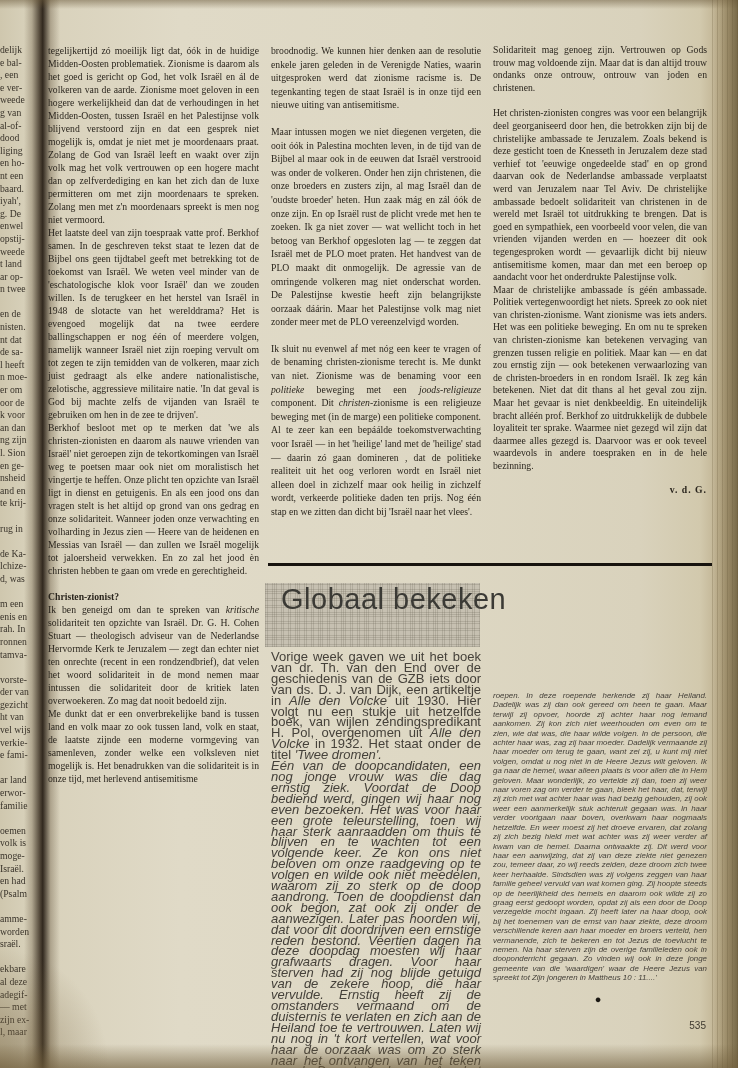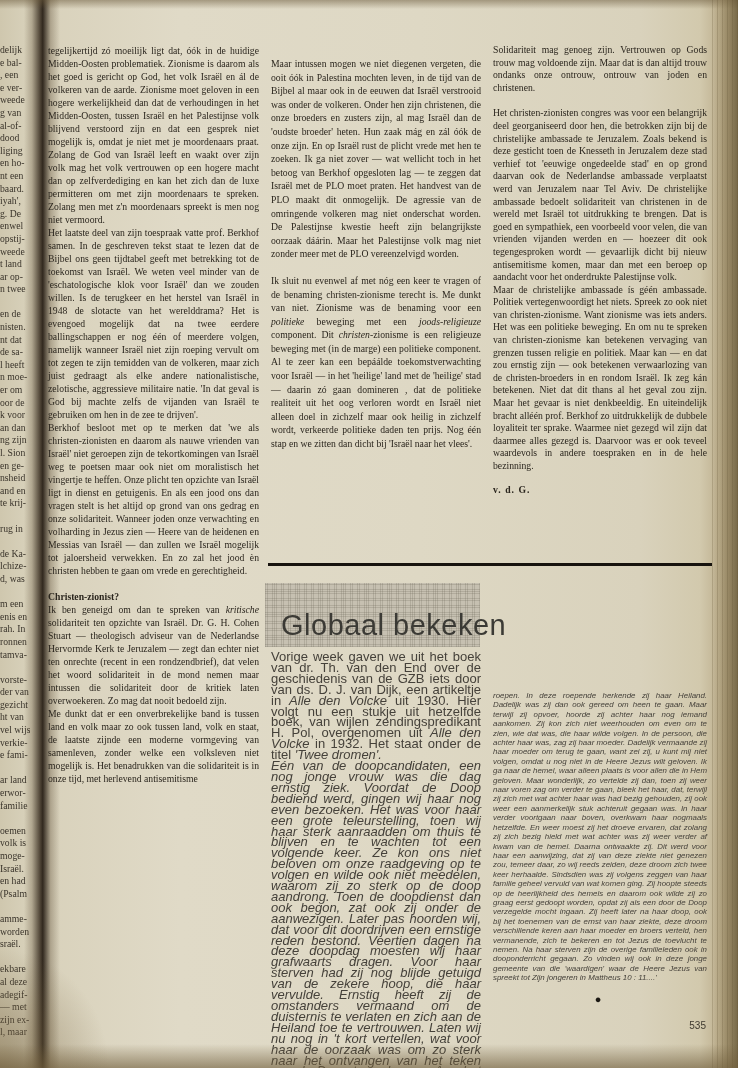--- a/index.html
+++ b/index.html
@@ -46,34 +46,34 @@
   .serifcol {
     position:absolute; text-align:justify; color:var(--ink, #2b261e);
     font-size:9.7px; hyphens:auto;
   }
   .serifcol p { margin:0; }
   #col1 { left:48px;  top:44px; width:211px; line-height:13px; }
   #col2 { left:271px; top:44px; width:210px; line-height:13.6px; }
   #col3 { left:493px; top:44px; width:214px; line-height:12.6px; }
   p.gap { margin-top:13px; }
   p.subhead { font-weight:bold; }
-  p.sig { font-weight:bold; letter-spacing:1px; margin-top:11px; }
+  p.sig { text-align:right; font-weight:bold; letter-spacing:1px; margin-top:11px; }
 
   
   .rule { position:absolute; left:268px; top:563px; width:444px; height:3px;
     background:var(--rule, #17130e); }
 
   
   .gb-box {
     position:absolute; left:265px; top:583px; width:215px; height:64px;
     background-color:var(--halftone, #c6c0b1);
     background-image:
       repeating-linear-gradient(0deg,  rgba(92,87,72,0.20) 0 0.7px, rgba(0,0,0,0) 0.7px 2.3px),
       repeating-linear-gradient(90deg, rgba(92,87,72,0.20) 0 0.7px, rgba(0,0,0,0) 0.7px 2.3px);
-    display:flex; align-items:flex-end;
+    display:flex; 
   }
   .gb-title {
     font-family:"Liberation Sans", sans-serif; font-size:29px; font-weight:400;
     color:#3b3a35; padding:0 0 5px 16px; letter-spacing:0.5px; white-space:nowrap;
   }
 
   
   .sanscol {
     position:absolute; text-align:justify; color:var(--sans_ink, #45413a);
     font-family:"Liberation Sans", sans-serif; hyphens:auto;
@@ -179,20 +179,21 @@
 
   <div class="serifcol" id="col1">
       <p><span>tegelijkertijd zó moeilijk ligt dat, óók in de huidige Midden-Oosten problematiek. Zionisme is daarom als het goed is gericht op God, het volk Israël en ál de volkeren van de aarde. Zionisme moet geloven in een hogere werkelijkheid dan dat de verhoudingen in het Midden-Oosten, tussen Israël en het Palestijnse volk blijvend verstoord zijn en dat een gesprek niet mogelijk is, omdat je niet met je moordenaars praat. Zolang de God van Israël leeft en waakt over zijn volk mag het volk vertrouwen op een hogere macht dan op zelfverdediging en kan het zich dan de luxe permitteren om met zijn moordenaars te spreken. Zolang men met z'n moordenaars spreekt is men nog niet vermoord.</span></p>
       <p><span>Het laatste deel van zijn toespraak vatte prof. Berkhof samen. In de geschreven tekst staat te lezen dat de Bijbel ons geen tijdtabel geeft met betrekking tot de toekomst van Israël. We weten veel minder van de 'eschatologische klok voor Israël' dan we zouden willen. Is de terugkeer en het herstel van Israël in 1948 de slotacte van het werelddrama? Het is evengoed mogelijk dat na twee eerdere ballingschappen er nog één of meerdere volgen, namelijk wanneer Israël niet zijn roeping vervult om tot zegen te zijn temidden van de volkeren, maar zich juist gedraagt als elke andere nationalistische, zelotische, aggressieve militaire natie. 'In dat geval is God bij machte zelfs de vijanden van Israël te gebruiken om hen in de zee te drijven'.</span></p>
       <p><span>Berkhof besloot met op te merken dat 'we als christen-zionisten en daarom als nauwe vrienden van Israël' niet geroepen zijn de tekortkomingen van Israël weg te poetsen maar ook niet om moralistisch het vingertje te heffen. Onze plicht ten opzichte van Israël ligt in dienst en getuigenis. En als een jood ons dan vragen stelt is het altijd op grond van ons gedrag en onze solidariteit. Wanneer joden onze verwachting en volharding in Jezus zien — Heere van de heidenen en Messias van Israël — dan zullen we Israël mogelijk tot jaloersheid verwekken. En zo zal het jood èn christen hebben te gaan om vrede en gerechtigheid.</span></p>
       <p class="subhead gap"><span>Christen-zionist?</span></p>
       <p><span>Ik ben geneigd om dan te spreken van </span><i>kritische</i><span> solidariteit ten opzichte van Israël. Dr. G. H. Cohen Stuart — theologisch adviseur van de Nederlandse Hervormde Kerk te Jeruzalem — zegt dan echter niet ten onrechte (recent in een rondzendbrief), dat velen het woord solidariteit in de mond nemen maar intussen die solidariteit door de kritiek laten overwoekeren. Zo mag dat nooit bedoeld zijn.</span></p>
       <p><span>Me dunkt dat er een onverbrekelijke band is tussen land en volk maar zo ook tussen land, volk en staat, de laatste zijnde een moderne vormgeving van samenleven, zonder welke een volksleven niet mogelijk is. Het benadrukken van die solidariteit is in onze tijd, met herlevend antisemitisme</span></p>
     </div>
   <div class="serifcol" id="col2">
+      <p><span>broodnodig. We kunnen hier denken aan de resolutie enkele jaren geleden in de Verenigde Naties, waarin uitgesproken werd dat zionisme racisme is. De tegenkanting tegen de staat Israël is in onze tijd een nieuwe uiting van antisemitisme.</span></p>
       <p class="gap"><span>Maar intussen mogen we niet diegenen vergeten, die ooit óók in Palestina mochten leven, in de tijd van de Bijbel al maar ook in de eeuwen dat Israël verstrooid was onder de volkeren. Onder hen zijn christenen, die onze broeders en zusters zijn, al mag Israël dan de 'oudste broeder' heten. Hun zaak mág en zál óók de onze zijn. En op Israël rust de plicht vrede met hen te zoeken. Ik ga niet zover — wat wellicht toch in het betoog van Berkhof opgesloten lag — te zeggen dat Israël met de PLO moet praten. Het handvest van de PLO maakt dit onmogelijk. De agressie van de omringende volkeren mag niet onderschat worden. De Palestijnse kwestie heeft zijn belangrijkste oorzaak dáárin. Maar het Palestijnse volk mag niet zonder meer met de PLO vereenzelvigd worden.</span></p>
       <p class="gap"><span>Ik sluit nu evenwel af met nóg een keer te vragen of de benaming christen-zionisme terecht is. Me dunkt van niet. Zionisme was de benaming voor een </span><i>politieke</i><span> beweging met een </span><i>joods-religieuze</i><span> component. Dit </span><i>christen</i><span>-zionisme is een religieuze beweging met (in de marge) een politieke component. Al te zeer kan een bepáálde toekomstverwachting voor Israël — in het 'heilige' land met de 'heilige' stad — daarin zó gaan domineren , dat de politieke realiteit uit het oog verloren wordt en Israël niet alleen doel in zichzelf maar ook heilig in zichzelf wordt, verkeerde politieke daden ten prijs. Nog één stap en we zitten dan dicht bij 'Israël naar het vlees'.</span></p>
     </div>
   <div class="serifcol" id="col3">
       <p><span>Solidariteit mag genoeg zijn. Vertrouwen op Gods trouw mag voldoende zijn. Maar dat is dan altijd trouw ondanks onze ontrouw, ontrouw van joden en christenen.</span></p>
       <p class="gap"><span>Het christen-zionisten congres was voor een belangrijk deel georganiseerd door hen, die betrokken zijn bij de christelijke ambassade te Jeruzalem. Zoals bekend is deze gesticht toen de Knesseth in Jeruzalem deze stad verhief tot 'eeuwige ongedeelde stad' en op grond daarvan ook de Nederlandse ambassade verplaatst werd van Jeruzalem naar Tel Aviv. De christelijke ambassade bedoelt solidariteit van christenen in de wereld met Israël tot uitdrukking te brengen. Dat is goed en sympathiek, een voorbeeld voor velen, die van vrienden vijanden werden en — hoezeer dit ook tegengesproken wordt — gevaarlijk dicht bij nieuw antisemitisme komen, maar dan met een beroep op aandacht voor het onderdrukte Palestijnse volk.</span></p>
       <p><span>Maar de christelijke ambassade ís géén ambassade. Politiek vertegenwoordigt het niets. Spreek zo ook niet van christen-zionisme. Want zionisme was iets anders. Het was een politieke beweging. En om nu te spreken van christen-zionisme kan betekenen vervaging van grenzen tussen religie en politiek. Maar kan — en dat zou ernstig zijn — ook betekenen verwaarlozing van de christen-broeders in en rondom Israël. Ik zeg kán betekenen. Niet dat dit thans al het geval zou zijn. Maar het gevaar is niet denkbeeldig. En uiteindelijk bracht alléén prof. Berkhof zo uitdrukkelijk de dubbele loyaliteit ter sprake. Waarmee niet gezegd wil zijn dat daarmee alles gezegd is. Daarvoor was er ook teveel waardevols in andere toespraken en in de hele bezinning.</span></p>
       <p class="sig"><span>v. d. G.</span></p>
     </div>
 

